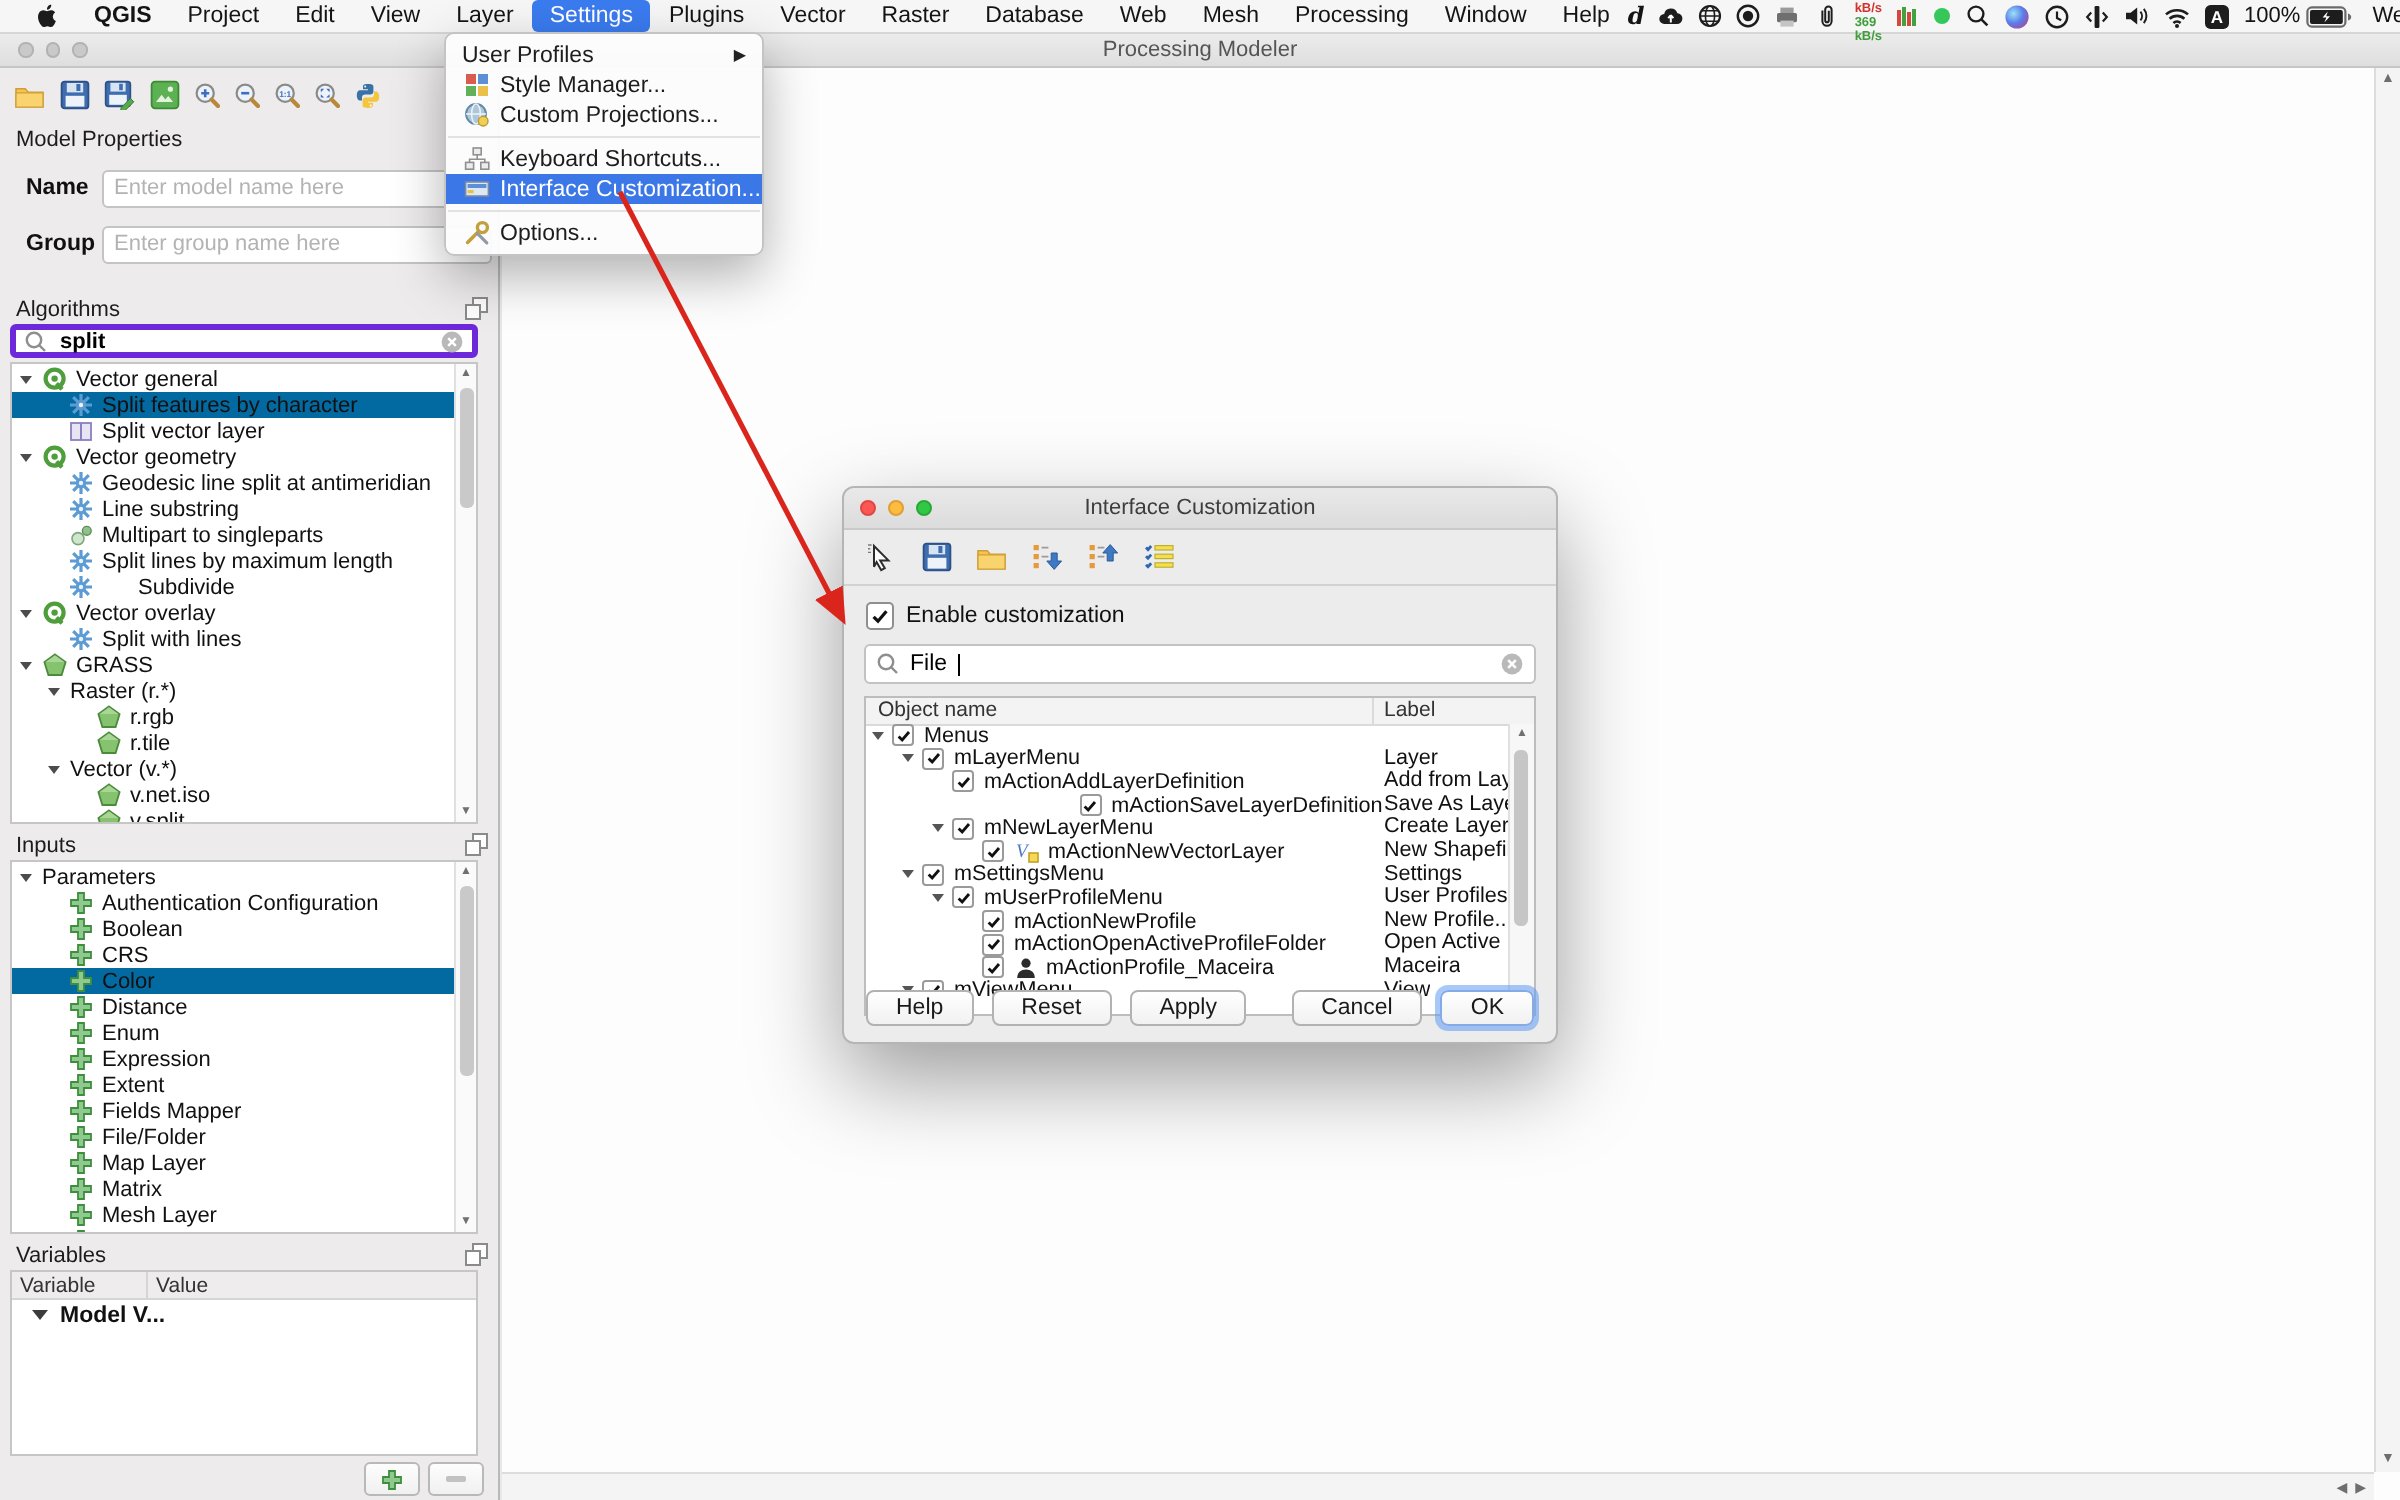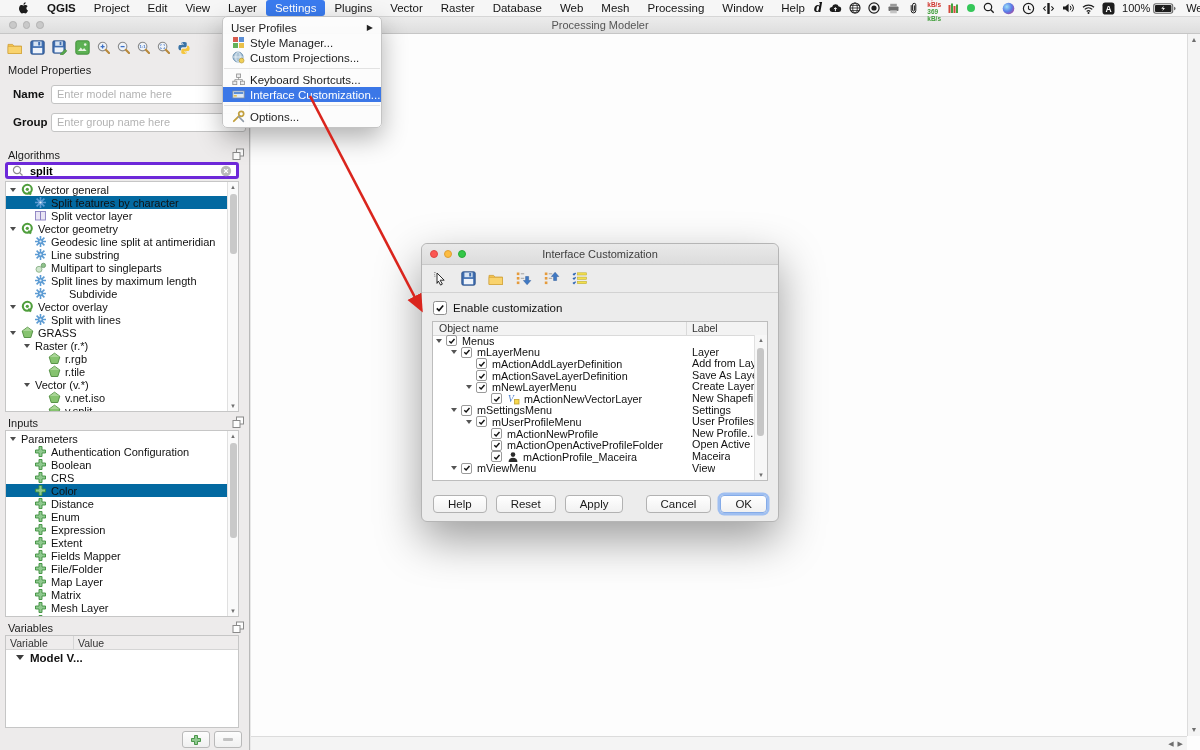--- a/index.html
+++ b/index.html
@@ -883,20 +883,36 @@
         </span>
       </div>
     <div class="enable-row">
       <span class="chk" id="enable-chk">
           <svg width="10" height="10" viewBox="0 0 10 10" xmlns="http://www.w3.org/2000/svg">
             <path d="M1.8 5.4l2.2 2.2 4.2-5" fill="none" stroke="#111" stroke-width="1.6"></path>
           </svg>
         </span>
       <span>Enable customization</span>
     </div>
+    <div class="dlg-search">
+      <span id="dlg-search-icon">
+          <svg width="12" height="12" viewBox="0 0 12 12" xmlns="http://www.w3.org/2000/svg">
+            <circle cx="5" cy="5" r="3.6" fill="none" stroke="#8e8e8e" stroke-width="1.2"></circle>
+            <path d="M7.7 7.7l2.8 2.8" stroke="#8e8e8e" stroke-width="1.2"></path>
+          </svg>
+        </span>
+      <span>File</span>
+        <i class="caret"></i>
+      <span style="margin-left:auto" id="dlg-clear-icon">
+          <svg width="12" height="12" viewBox="0 0 12 12" xmlns="http://www.w3.org/2000/svg">
+            <circle cx="6" cy="6" r="5.2" fill="#b9b9b9"></circle>
+            <path d="M4.1 4.1l3.8 3.8M7.9 4.1L4.1 7.9" stroke="#fff" stroke-width="1.3"></path>
+          </svg>
+        </span>
+    </div>
     <div class="dlg-tree">
       <div class="dlg-tree-head">
         <span class="h1">Object name</span>
         <span class="hdiv"></span>
         <span class="h2">Label</span>
       </div>
       <div class="dlg-rows" id="dlg-rows">
           <div class="drow" style="padding-left: 3px;">
             <span class="dexp"></span>
             <span class="dcb">
@@ -918,21 +934,21 @@
           </div>
           <div class="drow" style="padding-left: 43px;">
             <span class="dcb">
               <svg width="8" height="8" viewBox="0 0 8 8" xmlns="http://www.w3.org/2000/svg">
                 <path d="M1.3 4.2l1.8 1.8 3.4-4" fill="none" stroke="#111" stroke-width="1.4"></path>
               </svg>
             </span>
             <span>mActionAddLayerDefinition</span>
             <span class="dlabel">Add from Laye...</span>
           </div>
-          <div class="drow" style="padding-left: 43px;">
+          <div class="drow" style="padding-left: 43px; justify-content: center;">
             <span class="dcb">
               <svg width="8" height="8" viewBox="0 0 8 8" xmlns="http://www.w3.org/2000/svg">
                 <path d="M1.3 4.2l1.8 1.8 3.4-4" fill="none" stroke="#111" stroke-width="1.4"></path>
               </svg>
             </span>
             <span>mActionSaveLayerDefinition</span>
             <span class="dlabel">Save As Layer ...</span>
           </div>
           <div class="drow" style="padding-left: 33px;">
             <span class="dexp"></span>

